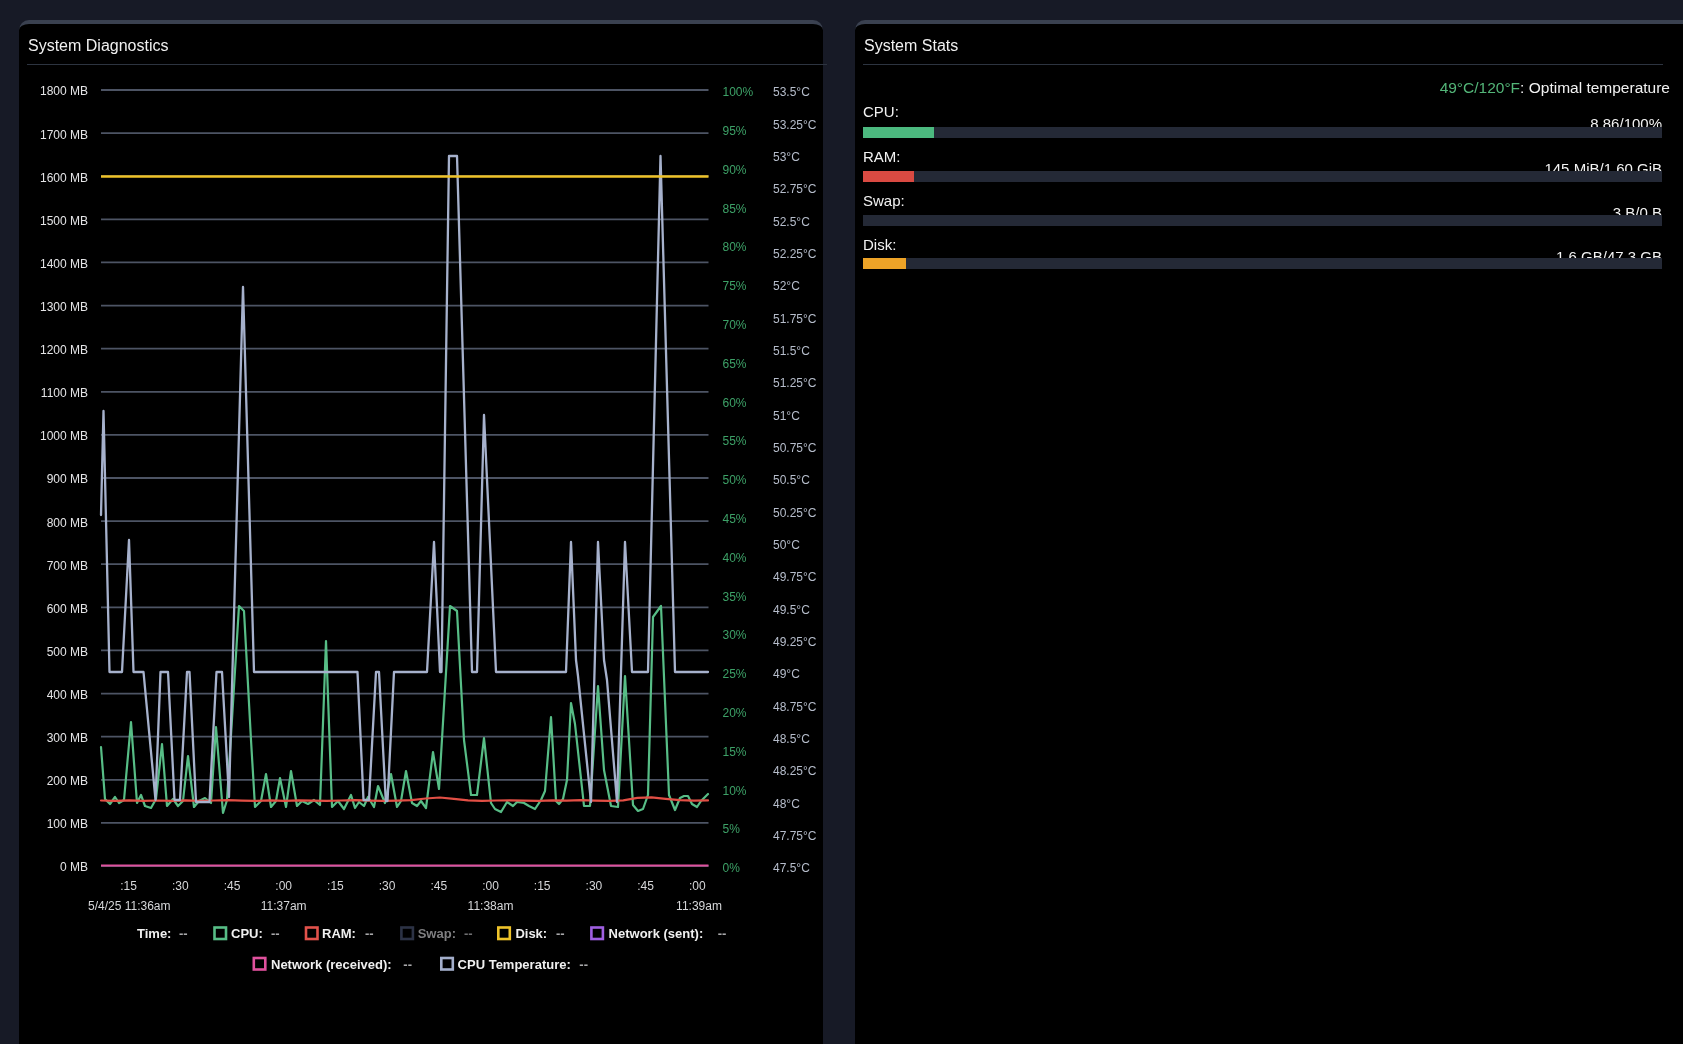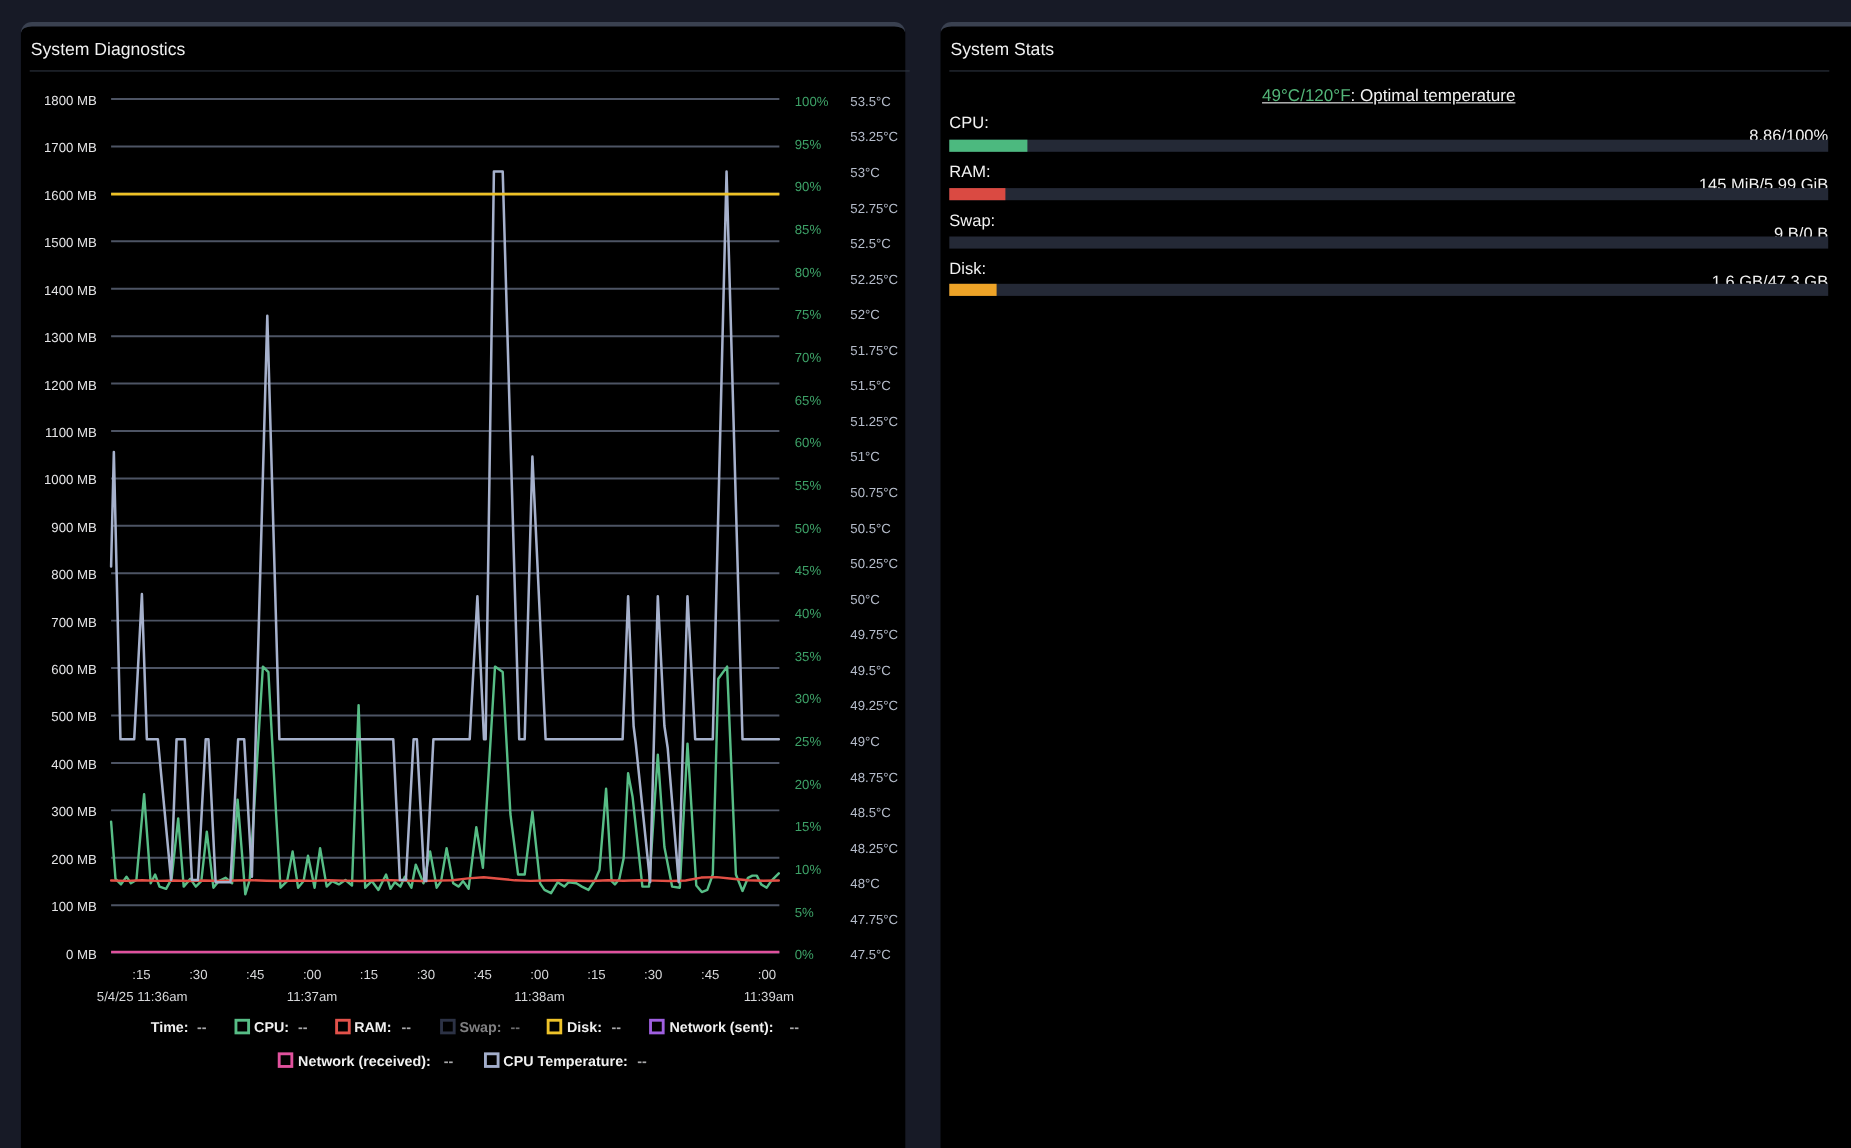--- a/index.html
+++ b/index.html
@@ -8,43 +8,43 @@
   border-top:4px solid #3a4150; border-radius:10px 10px 0 0; }
 #p1 { left:19px; width:804px; }
 #p2 { left:855px; width:962px; }
 .ptitle { position:absolute; top:13px; left:9px; font-size:16px; color:#f0f0f0; }
 .sep { position:absolute; top:40px; left:8px; width:800px; height:1px; background:#2d3440; }
 #chartsvg { position:absolute; left:0; top:0; }
 .srow { position:absolute; left:863px; width:799px; font-size:15px; color:#f2f2f2; }
 .srow .val { position:absolute; right:0; top:12px; }
 .track { position:absolute; left:863px; width:799px; height:11px; background:#242936; }
 .fill { position:absolute; left:0; top:0; height:11px; }
-#status { position:absolute; left:855px; top:79px; width:815px; text-align:center;
-  font-size:15.5px; color:#f2f2f2;text-decoration:underline; }
+#status { position:absolute; left:855px; top:79px; width:815px; text-align:right;
+  font-size:15.5px; color:#f2f2f2; }
 #status .g { color:#53b578; }
 </style></head>
 <body>
 <div class="panel" id="p1">
     <div class="ptitle">System Diagnostics</div>
     <div class="sep"></div>
   </div>
 <div class="panel" id="p2">
     <div class="ptitle">System Stats</div>
     <div class="sep"></div>
   </div>
 <div id="status"><span class="g">49°C/120°F</span>: Optimal temperature</div>
 <div class="srow" style="top:103px;">CPU:<span class="val">8.86/100%</span></div>
 <div class="track" style="top:127px;">
     <div class="fill" style="width:71px;background:#4cb97f;"></div>
   </div>
-<div class="srow" style="top:147.5px;">RAM:<span class="val">145 MiB/5.99 GiB</span></div>
+<div class="srow" style="top:147.5px;">RAM:<span class="val">145 MiB/1.60 GiB</span></div>
 <div class="track" style="top:171px;">
     <div class="fill" style="width:51px;background:#da4a42;"></div>
   </div>
-<div class="srow" style="top:191.5px;">Swap:<span class="val">9 B/0 B</span></div>
+<div class="srow" style="top:191.5px;">Swap:<span class="val">3 B/0 B</span></div>
 <div class="track" style="top:214.5px;"></div>
 <div class="srow" style="top:235.5px;">Disk:<span class="val">1.6 GB/47.3 GB</span></div>
 <div class="track" style="top:258px;">
     <div class="fill" style="width:43px;background:#eda327;"></div>
   </div>
 <svg id="chartsvg" width="1683" height="1044" viewBox="0 0 1683 1044" font-family="Liberation Sans, sans-serif">
 <line x1="101" y1="90.0" x2="708.5" y2="90.0" stroke="#4d5464" stroke-width="1.8"></line>
 <line x1="101" y1="133.1" x2="708.5" y2="133.1" stroke="#4d5464" stroke-width="1.8"></line>
 <line x1="101" y1="176.2" x2="708.5" y2="176.2" stroke="#4d5464" stroke-width="1.8"></line>
 <line x1="101" y1="219.3" x2="708.5" y2="219.3" stroke="#4d5464" stroke-width="1.8"></line>

